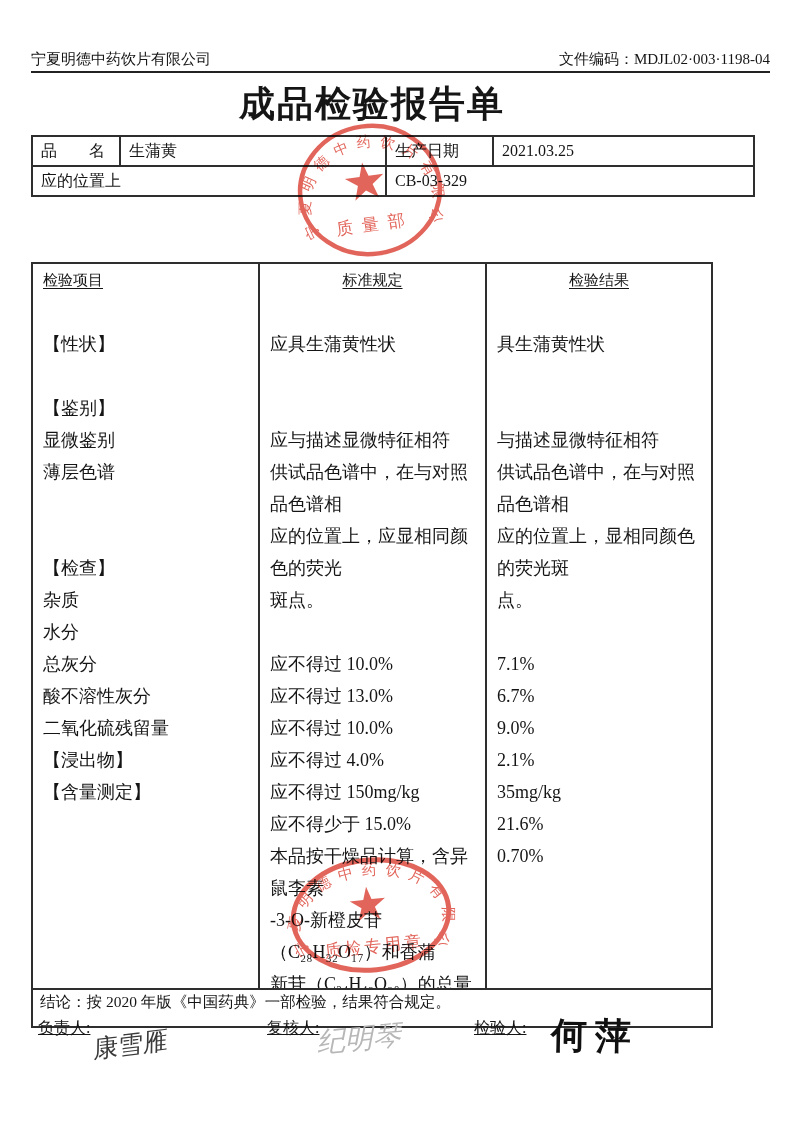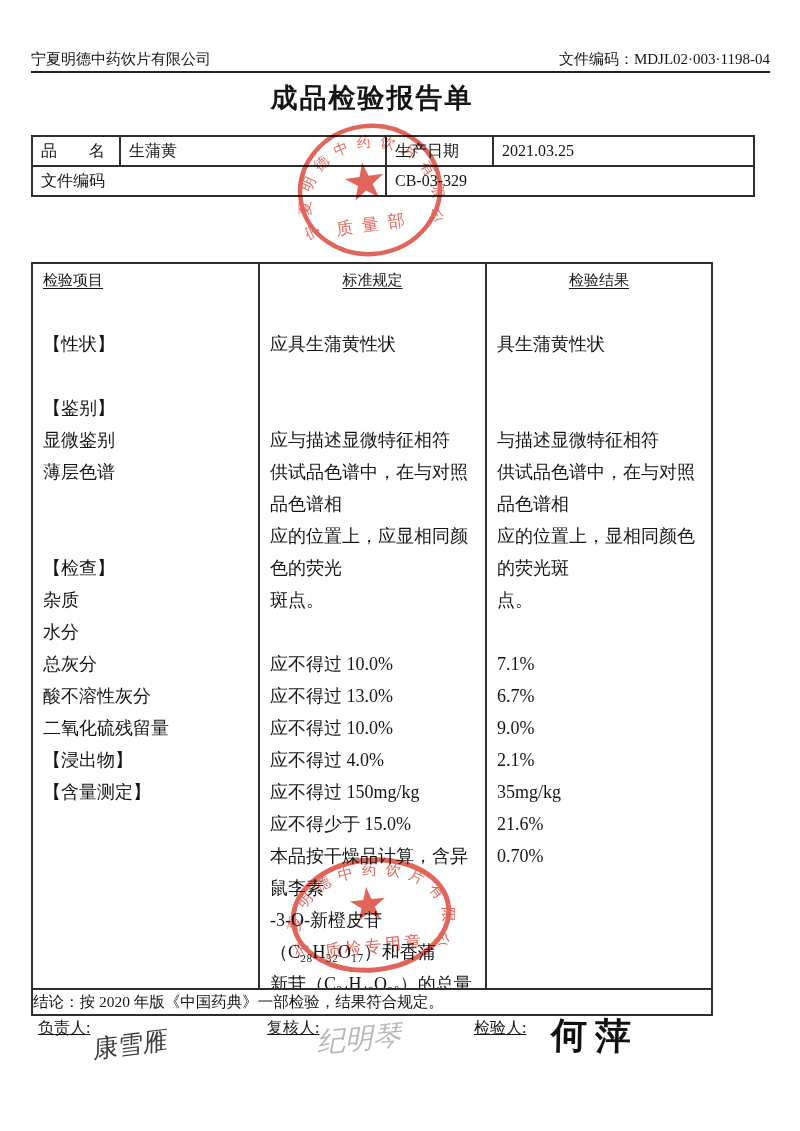--- a/index.html
+++ b/index.html
@@ -4,38 +4,38 @@
 <style>
   html,body{margin:0;padding:0;background:#ffffff;}
   .page{
     position:relative;width:800px;height:1131px;background:#fff;overflow:hidden;
     font-family:"Liberation Serif","DejaVu Serif",serif;color:#151515;
   }
   
   .hdr{position:absolute;left:31px;top:50px;width:739px;display:flex;justify-content:space-between;font-size:15px;}
   .rule{position:absolute;left:31px;top:71px;width:739px;height:2px;background:#222;}
   .title{position:absolute;left:31px;top:80px;width:682px;text-align:center;
-         font-size:27px;font-weight:bold;letter-spacing:2px;}
+         font-size:36px;font-weight:bold;letter-spacing:2px;}
   
   table.t1{position:absolute;left:31px;top:135px;width:682px;border-collapse:collapse;table-layout:fixed;}
   table.t1 td{border:2px solid #2e2e2e;height:28px;font-size:16px;padding:0 0 0 8px;vertical-align:middle;overflow:hidden;white-space:nowrap;}
   td.w1{width:78px;}td.w2{width:256px;}td.w3{width:97px;padding-left:5px;}td.w4{width:251px;}
   
   .t2{position:absolute;left:31px;top:262px;width:682px;height:728px;border:2px solid #2e2e2e;
       box-sizing:border-box;display:flex;}
   .col{box-sizing:border-box;height:100%;overflow:hidden;}
   .c1,.c2{width:227px;border-right:2px solid #2e2e2e;}
   .c3{flex:1;}
   .chead{height:32px;line-height:32px;font-size:15px;text-align:center;}
   .c1 .chead{text-align:left;padding-left:10px;}
   .chead span{text-decoration:underline;text-underline-offset:3px;}
   .cbody{white-space:pre-line;line-height:32px;font-size:18px;padding:0 0 0 10px;}
   
-  .concl{position:absolute;left:31px;top:988px;width:682px;height:28px;border:2px solid #2e2e2e;
-         box-sizing:border-box;font-size:15.5px;line-height:23px;overflow:hidden;}
+  .concl{position:absolute;left:31px;top:988px;width:682px;height:40px;border:2px solid #2e2e2e;
+         box-sizing:border-box;font-size:15.5px;line-height:23px;padding-left:7px;overflow:hidden;}
   
   .sigrow{position:absolute;left:31px;top:1018px;width:720px;height:80px;font-size:16px;}
   .siglabel{position:absolute;top:0;text-decoration:underline;}
   .sig{position:absolute;white-space:nowrap;}
   .sig-resp{left:62px;top:10px;font-size:25px;color:#3a3a3a;transform:rotate(-7deg) skewX(-8deg);}
   .sig-rev{left:288px;top:2px;font-size:28px;color:#b7b7b7;transform:rotate(-5deg) skewX(-16deg);}
   .sig-insp{left:520px;top:-6px;font-size:36px;font-weight:bold;color:#101010;letter-spacing:8px;transform:rotate(1deg);}
   
   svg.stamp{position:absolute;mix-blend-mode:multiply;opacity:.85;pointer-events:none;}
   .s1{left:285px;top:112px;}
@@ -56,21 +56,21 @@
 
   <table class="t1">
     <tbody>
         <tr>
       <td class="w1">品　　名</td>
       <td class="w2">生蒲黄</td>
       <td class="w3">生产日期</td>
       <td class="w4">2021.03.25</td>
     </tr>
     <tr>
-      <td colspan="2">文件编码</td>
+      <td colspan="2">应的位置上</td>
       <td colspan="2">CB-03-329</td>
     </tr>
   </tbody>
     </table>
 
   <div class="t2">
     <div class="col c1">
       <div class="chead"><span>检验项目</span></div>
       <div class="cbody">
 【性状】

